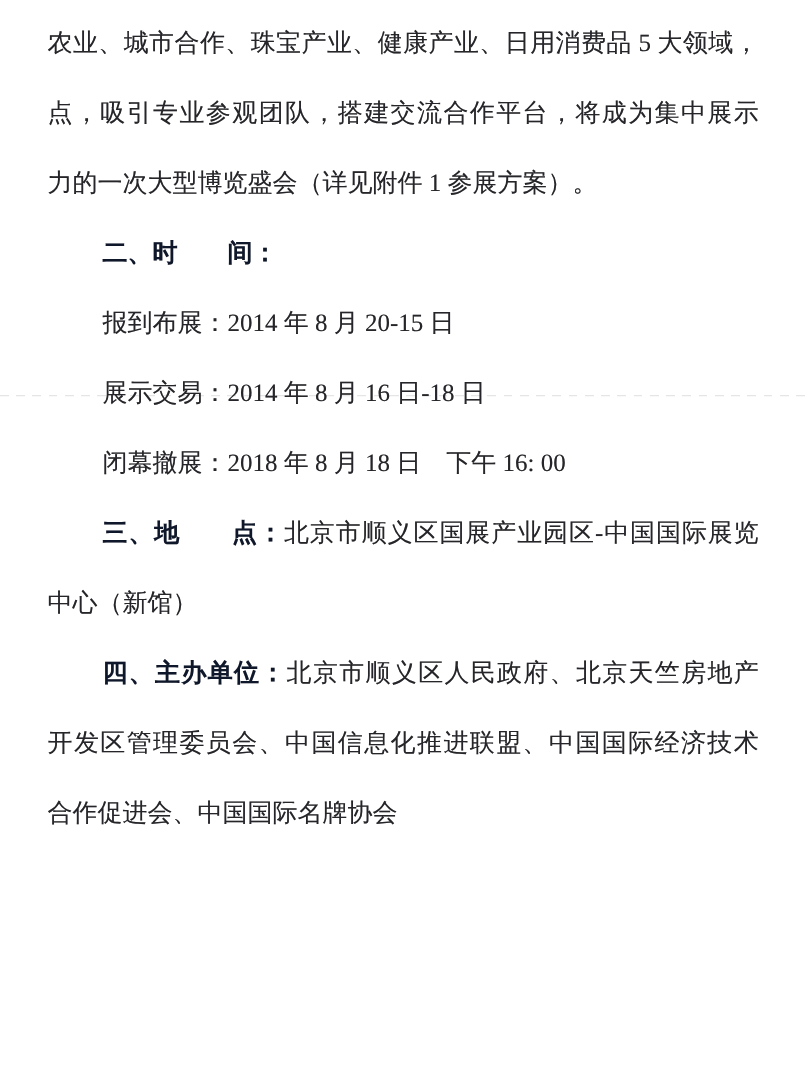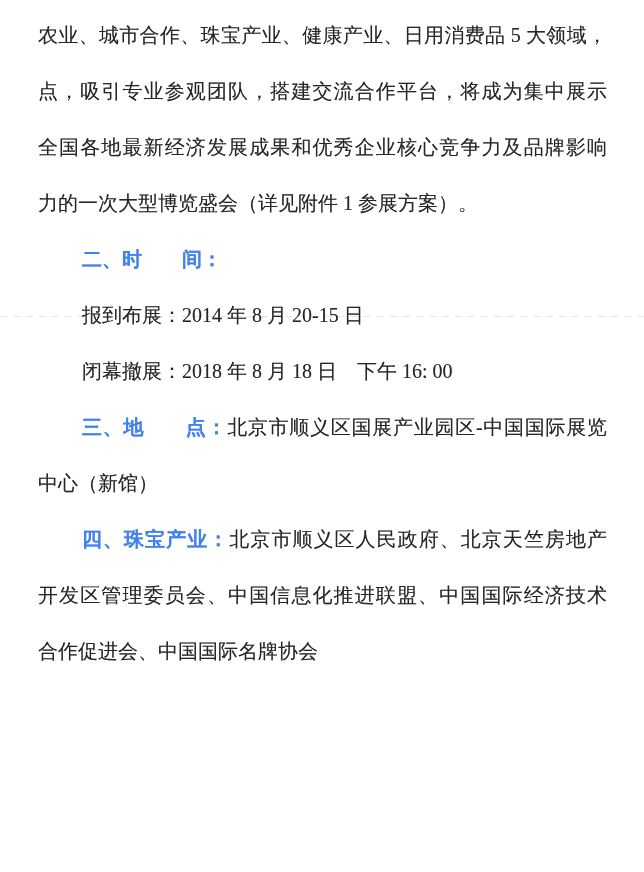--- a/index.html
+++ b/index.html
@@ -26,21 +26,21 @@
   }
   .just {
     white-space: normal;
     text-align: justify;
     text-align-last: justify;
     overflow: hidden;
   }
   .ind { padding-left: 44px; }
   .hd {
     font-weight: bold;
-    color: #3b82f6;
+    color: #0f172a;
     font-family: Liberation Mono, monospace;
   }
   .scan-line {
     position: absolute;
     z-index: 0;
     left: 0;
     top: 316px;
     width: 644px;
     height: 1px;
     background: repeating-linear-gradient(90deg,
@@ -53,35 +53,35 @@
 <body>
 
 <div class="page">
 
   <div class="scan-line"></div>
 
   <div class="doc">
 
     <div class="line just">农业、城市合作、珠宝产业、健康产业、日用消费品 5 大领域，</div>
     <div class="line just">点，吸引专业参观团队，搭建交流合作平台，将成为集中展示</div>
-    <div class="line just">全国各地最新经济发展成果和优秀企业核心竞争力及品牌影响</div>
     <div class="line">力的一次大型博览盛会（详见附件 1 参展方案）。</div>
 
     <div class="line ind">
       <span class="hd">二、时　　间：</span>
     </div>
     <div class="line ind">报到布展：2014 年 8 月 20-15 日</div>
+    <div class="line ind">展示交易：2014 年 8 月 16 日-18 日</div>
     <div class="line ind">闭幕撤展：2018 年 8 月 18 日　下午 16: 00</div>
 
     <div class="line ind just">
       <span class="hd">三、地　　点：</span><span>北京市顺义区国展产业园区-中国国际展览</span>
     </div>
     <div class="line">中心（新馆）</div>
 
     <div class="line ind just">
-      <span class="hd">四、珠宝产业：</span><span>北京市顺义区人民政府、北京天竺房地产</span>
+      <span class="hd">四、主办单位：</span><span>北京市顺义区人民政府、北京天竺房地产</span>
     </div>
     <div class="line just">开发区管理委员会、中国信息化推进联盟、中国国际经济技术</div>
     <div class="line">合作促进会、中国国际名牌协会</div>
 
 
   </div>
 </div>
 
 </body></html>

